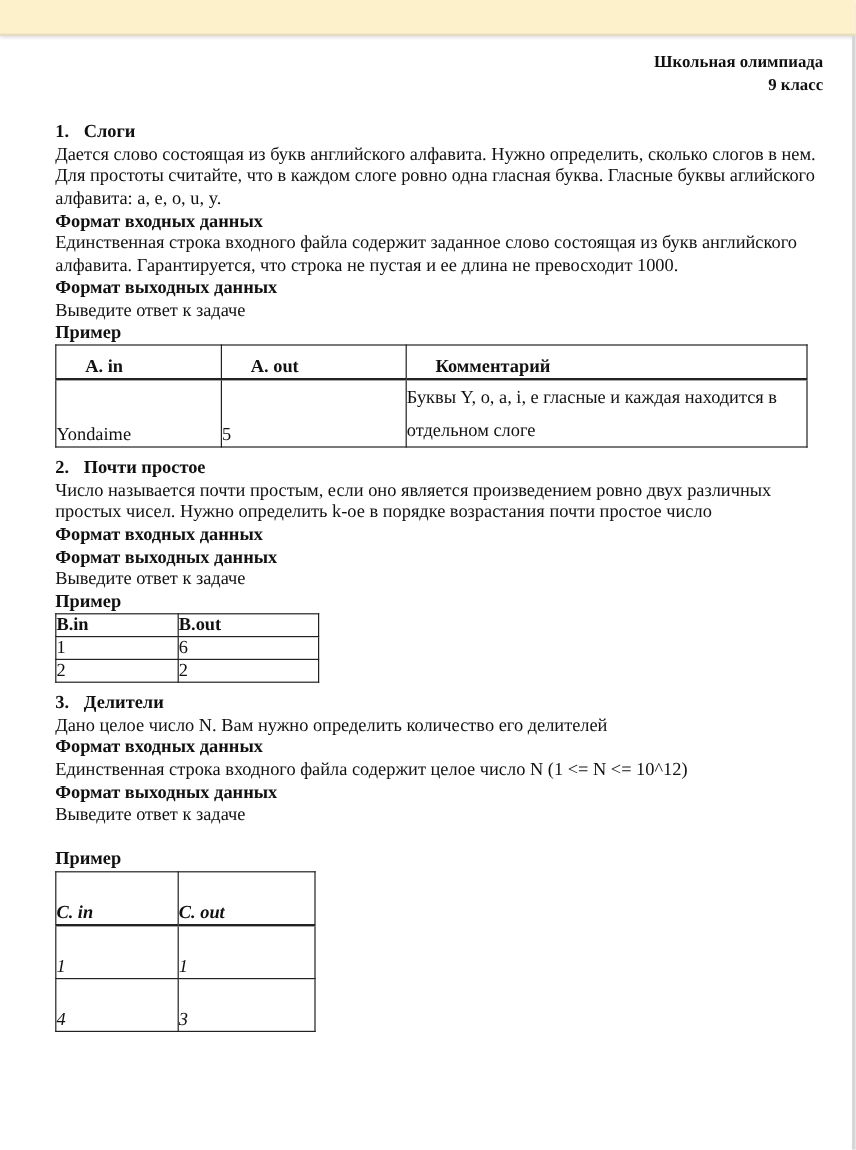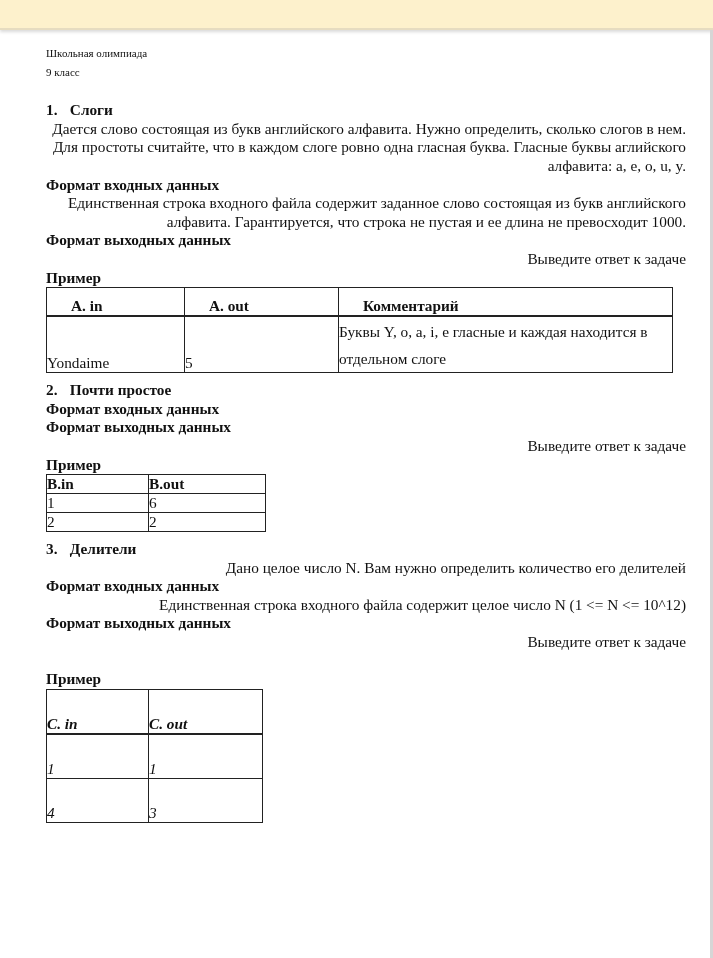--- a/index.html
+++ b/index.html
@@ -17,26 +17,26 @@
     box-shadow: 0 2px 3px rgba(0,0,0,0.15);
   }
   .page-edge {
     position: absolute; right: 0; top: 30px; width: 3px; height: 928px;
     background: #d6d6d6;
   }
   .doc {
     position: absolute; left: 46px; top: 44px; width: 640px;
     font-size: 15.3px; line-height: 18.6px;
   }
-  .title { text-align: left; font-weight: normal; font-size: 11px; line-height: 18.6px; }
+  .title { text-align: right; font-weight: bold; font-size: 14px; line-height: 18.6px; }
   .section { margin-top: 8px; }
   .sec-head { font-weight: bold; }
   .sec-head .num { display: inline-block; width: 20px; }
   .label { font-weight: bold; }
-  p { margin: 0; text-align: right; }
+  p { margin: 0; }
   table { border-collapse: collapse; font-size: 15.3px; }
   td, th { border: 1px solid #222; padding: 0 0 0 0; text-align: left; vertical-align: bottom; }
   th { font-weight: bold; }
   .tA { width: 627px; margin-top: 0; }
   .tA th { height: 27px; border-bottom: 2px solid #222; padding-left: 24px; }
   .tA td { height: 55px; }
   .tA .c1 { width: 113px; } .tA .c2 { width: 129px; }
   .tA td.comment { line-height: 27px; padding-bottom: 0; }
   .tB { width: 220px; }
   .tB th, .tB td { height: 18px; line-height: 18px; }
@@ -84,20 +84,21 @@
       </tr>
     </tbody>
       </table>
   </div>
 
   <div class="section">
     <div class="sec-head">
       <span class="num">2.</span>
       <span>Почти простое</span>
     </div>
+    <p>Число называется почти простым, если оно является произведением ровно двух различных простых чисел. Нужно определить k-ое в порядке возрастания почти простое число</p>
     <div class="label">Формат входных данных</div>
     <div class="label">Формат выходных данных</div>
     <p>Выведите ответ к задаче</p>
     <div class="label">Пример</div>
     <table class="tB">
       <tbody>
           <tr>
         <th class="c1">B.in</th>
         <th>B.out</th>
       </tr>

